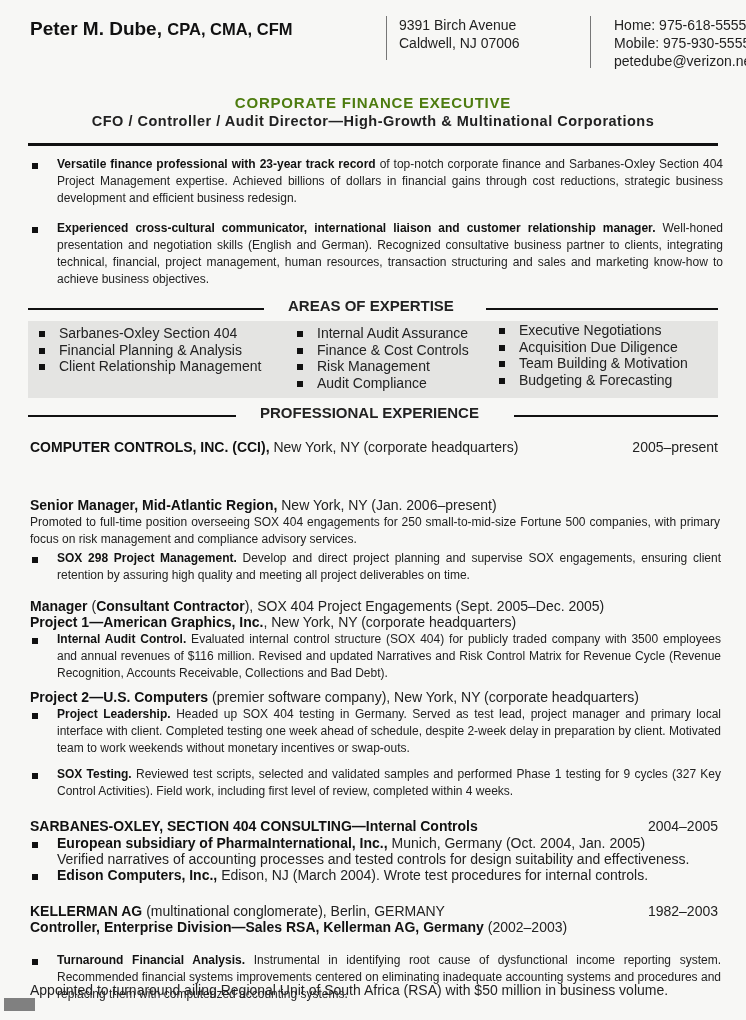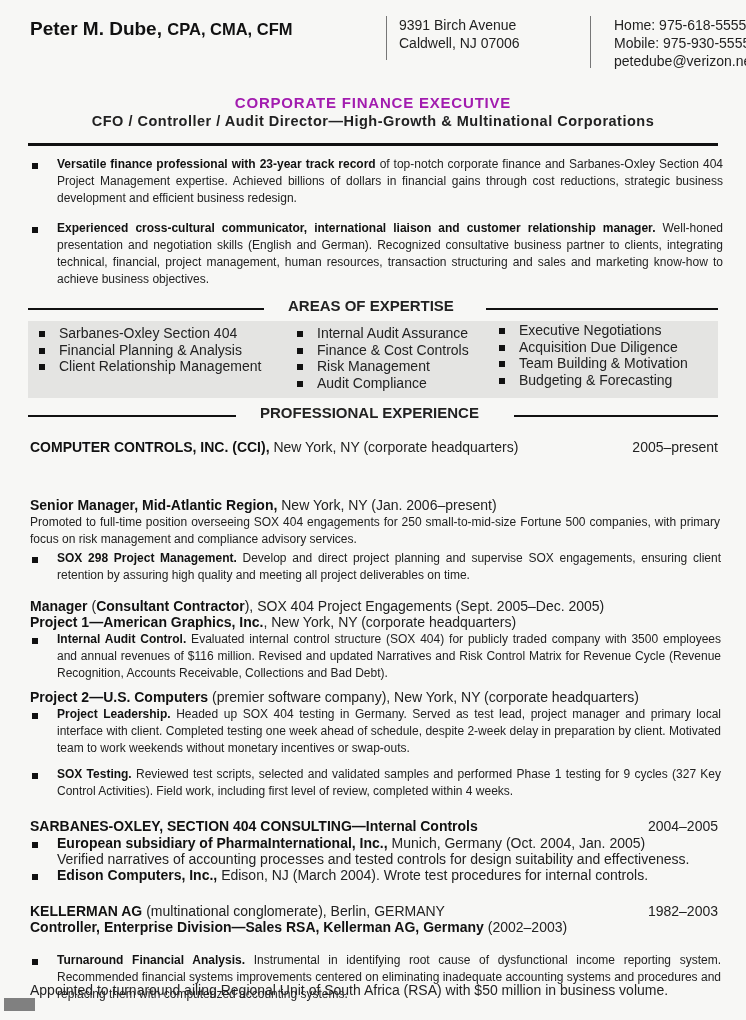--- a/index.html
+++ b/index.html
@@ -12,21 +12,21 @@
   }
   .page { position:absolute; left:0; top:0; width:746px; height:1020px; }
 
   
   .hdr { position:absolute; top:14px; left:30px; right:30px; height:58px; }
   .name { position:absolute; left:0; top:4px; font-size:19px; font-weight:bold; color:#111; white-space:nowrap; }
   .name .cred { font-size:16.5px; }
   .addr { position:absolute; left:356px; top:2px; border-left:1.5px solid #777; padding-left:12px; font-size:14px; line-height:18px; height:44px; color:#222; }
   .contact { position:absolute; left:516px; top:2px; border-left:1.5px solid #777; padding-left:23px; font-size:14px; line-height:18px; color:#222; height:52px;margin-left:44px; }
 
-  .title1 { position:absolute; top:94px; left:0; width:746px; text-align:center; font-weight:bold; font-size:15px; letter-spacing:0.8px; color:#a21caf; }
+  .title1 { position:absolute; top:94px; left:0; width:746px; text-align:center; font-weight:bold; font-size:15px; letter-spacing:0.8px; color:#4d7c0f; }
   .title2 { position:absolute; top:113px; left:0; width:746px; text-align:center; font-weight:bold; font-size:14.5px; letter-spacing:0.5px; color:#222; }
   .rule-full { position:absolute; top:143px; left:28px; width:690px; height:3px; background:#111; }
 
   .bul { position:absolute; width:6px; height:6px; background:#111; }
   .para { position:absolute; font-size:12px; line-height:17px; text-align:justify; color:#222; }
   .para b { font-weight:bold; color:#111; }
 
   .sect { position:absolute; left:28px; width:690px; height:20px; }
   .sect .line-l, .sect .line-r { position:absolute; top:11px; height:2px; background:#111; }
   .sect .lbl { position:absolute; top:0; font-weight:bold; font-size:15px; color:#222; white-space:nowrap; }

